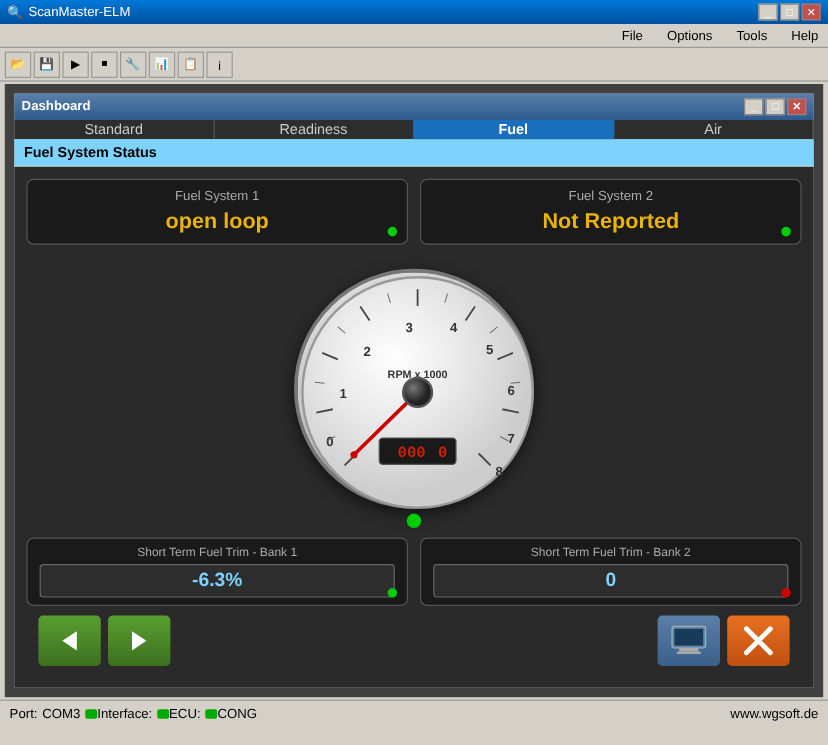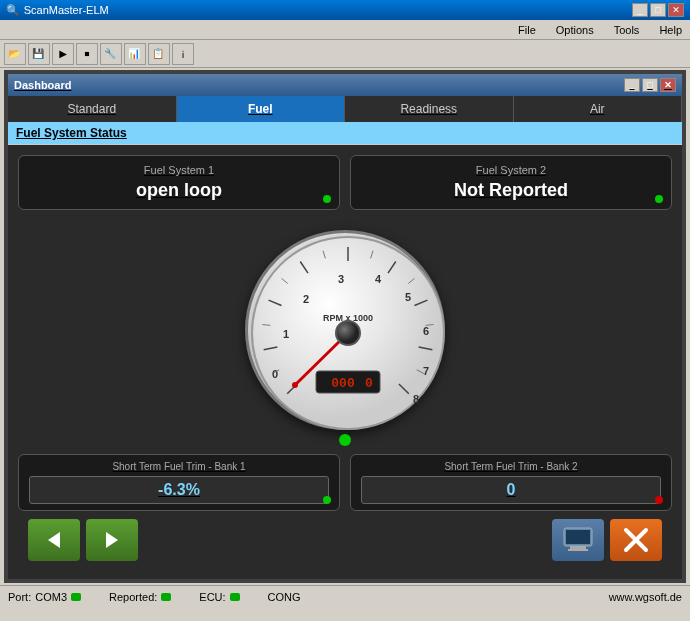--- a/index.html
+++ b/index.html
@@ -14,42 +14,42 @@
 
     
     .menu-bar { background: #d4d0c8; height: 20px; display: flex; align-items: center; padding: 0 4px; gap: 12px; border-bottom: 1px solid #999; justify-content: flex-end; }
     .menu-item { font-size: 11px; color: #000; cursor: pointer; padding: 0 4px; }
 
     
     .toolbar { background: #d4d0c8; height: 28px; display: flex; align-items: center; padding: 0 4px; border-bottom: 1px solid #999; gap: 2px; }
     .toolbar-btn { width: 22px; height: 22px; background: #d4d0c8; border: 1px solid #999; display: flex; align-items: center; justify-content: center; font-size: 10px; cursor: pointer; }
 
     
-    .dashboard-window { margin: 2px 4px; background: #d4d0c8; border: 4px solid #404040; text-decoration: underline; }
+    .dashboard-window { margin: 2px 4px; background: #d4d0c8; border: 8px solid #404040; }
     .dashboard-titlebar { background: linear-gradient(to bottom, #5a7fa8, #2d5a8e); color: white; height: 22px; display: flex; align-items: center; justify-content: space-between; padding: 0 6px; font-size: 11px; font-weight: bold; }
     .dash-tb-buttons { display: flex; gap: 2px; }
     .dash-tb-btn { width: 16px; height: 14px; background: #d4d0c8; border: 1px solid #888; display: flex; align-items: center; justify-content: center; font-size: 9px; cursor: pointer; }
     .dash-tb-btn.close { background: #c0504d; }
 
     
-    .tabs { display: flex; background: #2d2d2d; height: 26px; }
+    .tabs { display: flex; background: #2d2d2d; height: 16px; }
     .tab { flex: 1; display: flex; align-items: center; justify-content: center; color: #ccc; font-size: 12px; cursor: pointer; border-right: 1px solid #555; }
     .tab.active { background: #1a6fbc; color: white; font-weight: bold; }
 
     
     .section-header { background: #7dd3fc; padding: 4px 8px; font-size: 12px; font-weight: bold; color: #000; border-bottom: 1px solid #ccc; }
 
     
     .main-content { background: #2a2a2a; padding: 10px; }
 
     
     .fuel-status-row { display: flex; gap: 10px; margin-bottom: 10px; }
     .fuel-box { flex: 1; background: #1a1a1a; border: 1px solid #555; border-radius: 6px; padding: 8px 12px; position: relative; }
     .fuel-box-label { color: #aaa; font-size: 11px; text-align: center; margin-bottom: 4px; }
-    .fuel-box-value { color: #ffffff; font-size: 18px; font-weight: bold; text-align: center; }
+    .fuel-box-value { color: #eab308; font-size: 18px; font-weight: bold; text-align: center; }
     .fuel-box-indicator { position: absolute; bottom: 6px; right: 8px; width: 8px; height: 8px; background: #00cc00; border-radius: 50%; }
 
     
     .gauge-area { display: flex; justify-content: center; align-items: center; padding: 10px 0; position: relative; }
 
     
     .gauge-container { position: relative; width: 200px; height: 200px; }
     .gauge-circle { width: 200px; height: 200px; border-radius: 50%; background: radial-gradient(circle at 40% 35%, #f0f0f0, #d0d0d0 40%, #b0b0b0 70%, #888 100%); border: 3px solid #777; box-shadow: 0 4px 12px rgba(0,0,0,0.6), inset 0 2px 4px rgba(255,255,255,0.3); position: relative; }
 
     .gauge-green-dot { position: absolute; bottom: -16px; left: 50%; transform: translateX(-50%); width: 12px; height: 12px; background: #00cc00; border-radius: 50%; }
@@ -69,21 +69,21 @@
     .nav-btn { width: 52px; height: 42px; border-radius: 4px; border: none; cursor: pointer; display: flex; align-items: center; justify-content: center; font-size: 24px; }
     .nav-btn.back { background: linear-gradient(to bottom, #5a9e30, #3d7020); color: white; }
     .nav-btn.forward { background: linear-gradient(to bottom, #5a9e30, #3d7020); color: white; }
     .action-buttons { display: flex; gap: 6px; }
     .action-btn { width: 52px; height: 42px; border-radius: 4px; border: none; cursor: pointer; display: flex; align-items: center; justify-content: center; }
     .action-btn.monitor { background: linear-gradient(to bottom, #5a7fa8, #3a5f88); }
     .action-btn.close-btn { background: linear-gradient(to bottom, #e87020, #c05010); }
 
     
     .status-bar { background: #d4d0c8; border-top: 1px solid #999; height: 22px; display: flex; align-items: center; justify-content: space-between; padding: 0 8px; font-size: 11px; }
-    .status-left { display: flex; gap: 28px; align-items: center; }
+    .status-left { display: flex; gap: 0; align-items: center; }
     .status-item { display: flex; align-items: center; gap: 4px; }
     .status-dot { width: 10px; height: 8px; border-radius: 2px; }
     .status-dot.green { background: #00aa00; }
 
     
     .cong-text { color: #000; font-size: 11px; }
   </style>
 </head>
 <body>
 
@@ -125,25 +125,25 @@
       <div class="dash-tb-btn">_</div>
       <div class="dash-tb-btn">□</div>
       <div class="dash-tb-btn close">✕</div>
     </div>
   </div>
 
   <div class="tabs">
     <div class="tab">
         <span>Standard</span>
       </div>
+    <div class="tab">
+        <span>Readiness</span>
+      </div>
     <div class="tab active">
         <span>Fuel</span>
-      </div>
-    <div class="tab">
-        <span>Readiness</span>
       </div>
     <div class="tab">
         <span>Air</span>
       </div>
   </div>
 
   <div class="section-header">
     <span>Fuel System Status</span>
   </div>
 
@@ -291,21 +291,21 @@
 </div>
 
 <div class="status-bar">
   <div class="status-left">
     <div class="status-item">
       <span>Port:</span>
       <span>COM3</span>
       <div class="status-dot green"></div>
     </div>
     <div class="status-item">
-      <span>Reported:</span>
+      <span>Interface:</span>
       <div class="status-dot green"></div>
     </div>
     <div class="status-item">
       <span>ECU:</span>
       <div class="status-dot green"></div>
     </div>
     <span class="cong-text">CONG</span>
   </div>
   <span>www.wgsoft.de</span>
 </div>

